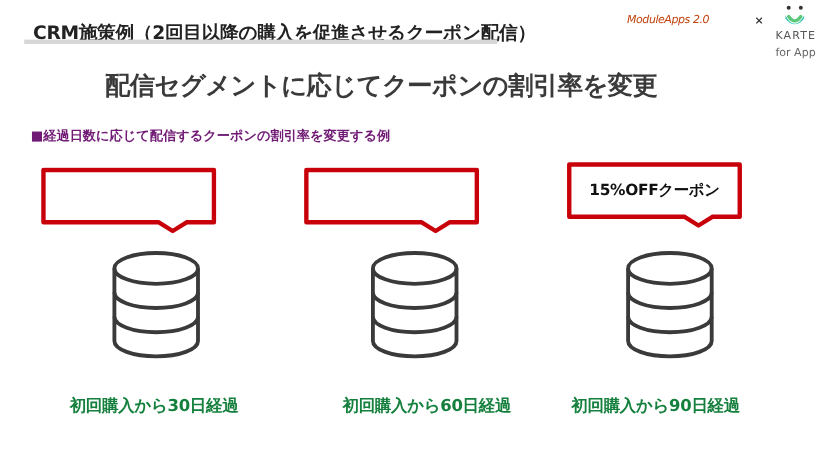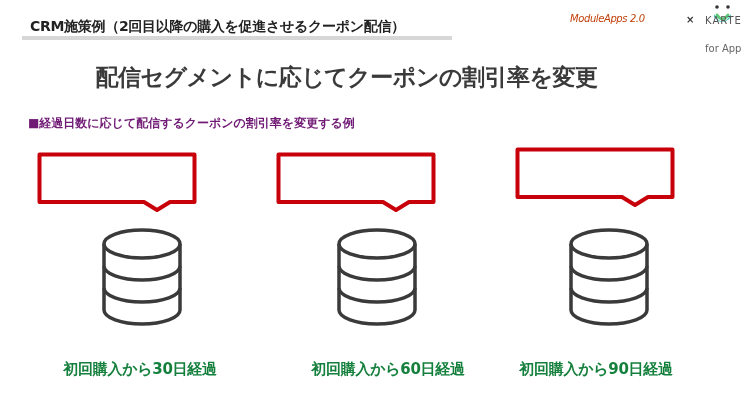--- a/index.html
+++ b/index.html
@@ -1,35 +1,35 @@
 <!DOCTYPE html>
 <html><head>
 <meta charset="utf-8">
 <style>
   html, body { margin:0; padding:0; }
   body {
     width:747px; height:420px; background:#ffffff; position:relative; overflow:hidden;
     font-family:"DejaVu Sans","Liberation Sans",sans-serif; color:#1a1a1a;
   }
   .header-title {
-    position:absolute; left:30px; top:18px; font-size:14px; font-weight:bold; color:#222;
+    position:absolute; left:30px; top:18px; font-size:17px; font-weight:bold; color:#222;
     letter-spacing:-0.3px; white-space:nowrap;
   }
   .header-rule {
     position:absolute; left:22px; top:36px; width:430px; height:4px; background:#d7d7d7;
   }
   .brand-module {
     position:absolute; left:570px; top:13px; font-size:10px; font-style:italic; color:#c2410c;
     letter-spacing:-0.4px; white-space:nowrap;
   }
   .brand-x { position:absolute; left:686px; top:14px; font-size:10px; font-weight:bold; color:#333; }
   .karte-logo { position:absolute; left:705px; top:3px; width:42px; height:44px; }
   .karte-mark { position:absolute; left:6px; top:0; width:24px; height:24px; }
   .karte-word {
-    position:absolute; left:0; top:12px; font-size:10px; letter-spacing:1px; color:#555; white-space:nowrap;
+    position:absolute; left:0; top:24px; font-size:10px; letter-spacing:1px; color:#555; white-space:nowrap;
   }
   .karte-sub {
     position:absolute; left:0; top:40px; font-size:10px; color:#666; white-space:nowrap;
   }
   .main-title {
     position:absolute; left:0; width:693px; top:62px; text-align:center;
     font-size:23px; font-weight:bold; color:#3a3a3a; letter-spacing:-0.5px;font-family:Liberation Mono, monospace;
   }
   .subtitle {
     position:absolute; left:28px; top:115px; font-size:12px; font-weight:bold; color:#701a75; white-space:nowrap;
@@ -97,20 +97,21 @@
     <path d="M4 40 A38 14 0 0 0 80 40"></path>
     <path d="M4 62 A38 14 0 0 0 80 62"></path>
   </g>
 </svg>
 <div class="db-caption" style="left:288px;">初回購入から60日経過</div>
 
 <div class="coupon" style="left:515px; top:147px;">
   <svg width="160" height="62" viewBox="0 0 160 62">
     <path d="M2.5 2.5 H157.5 V50 H133 L120 58 L107 50 H2.5 Z" fill="#fff" stroke="#c8000a" stroke-width="4" stroke-linejoin="round"></path>
   </svg>
+  <div class="coupon-label">15%OFFクーポン</div>
 </div>
 <svg class="db" style="left:567px; top:226px;" viewBox="0 0 84 102">
   <g fill="none" stroke="#3a3a3a" stroke-width="3.5">
     <ellipse cx="42" cy="18" rx="38" ry="14"></ellipse>
     <path d="M4 18 V84 A38 14 0 0 0 80 84 V18"></path>
     <path d="M4 40 A38 14 0 0 0 80 40"></path>
     <path d="M4 62 A38 14 0 0 0 80 62"></path>
   </g>
 </svg>
 <div class="db-caption" style="left:496px;">初回購入から90日経過</div>

